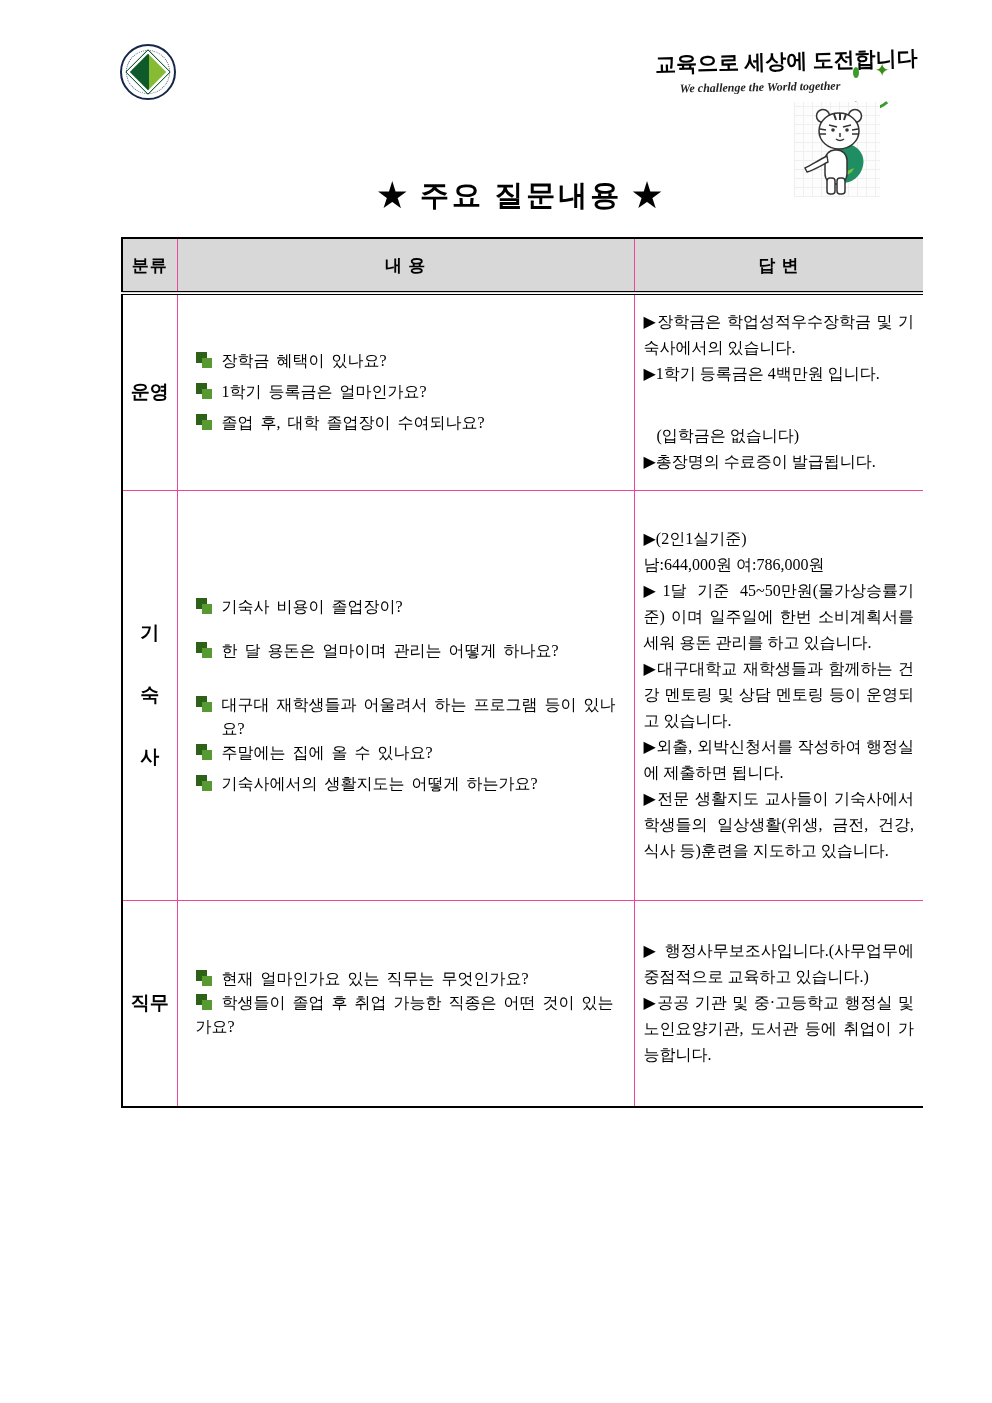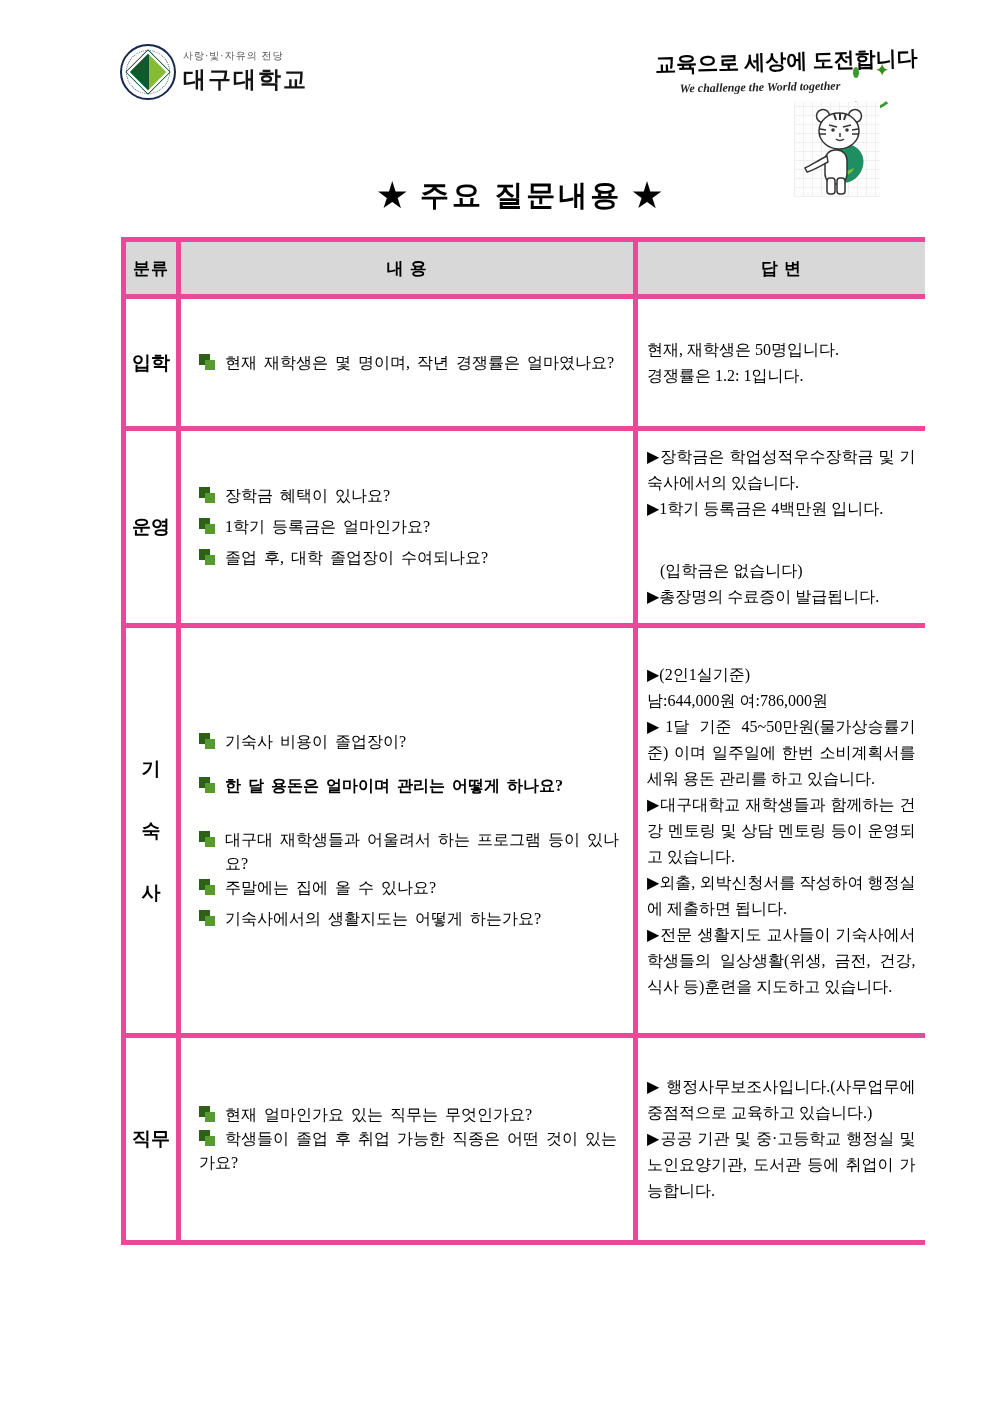--- a/index.html
+++ b/index.html
@@ -48,56 +48,52 @@
   }
 
   
   table.faq {
     position:absolute; top:237px; left:121px; width:801px;
     border-collapse:collapse; table-layout:fixed;
     border:2px solid #000; border-right:none;
     font-size:16px;
   }
   col.c-cat { width:55px; } col.c-q { width:457px; } col.c-a { width:289px; }
-  .faq th, .faq td { border:5px solid #ec4899; vertical-align:middle; }
+  .faq th, .faq td { border:1px solid #ec4899; vertical-align:middle; }
   .faq th:last-child, .faq td:last-child { border-right:none; }
   .faq thead th {
     background:#d8d8d8; height:50px; font-size:17px; font-weight:bold;
     letter-spacing:1px; border-bottom:4px double #000; text-align:center;
   }
   .cat-cell { text-align:center; font-weight:bold; font-size:19px; }
   .cat-vert span { display:inline-block; width:1.15em; word-break:break-all; line-height:62px; }
 
   .q-cell { padding:6px 12px 6px 18px; line-height:24px; word-spacing:3px; }
   .q { padding-left:26px; text-indent:-26px; margin:0; }
   .q.q-flow { padding-left:0; text-indent:0; }
   .bullet { display:inline-block; position:relative; width:17px; height:16px; margin-right:9px; vertical-align:-2px; }
   .bullet i { position:absolute; display:block; }
   .bullet .sq1 { left:0; top:0; width:11px; height:11px; background:#2d6117; }
   .bullet .sq2 { left:6px; top:6px; width:10px; height:10px; background:#579a31; }
 
   .a-cell { padding:6px 9px; line-height:26px; text-align:justify; }
   .a-cell p { margin:0; }
   .a-cell p.indent { padding-left:13px;margin-top:36px; }
 
-  .mb20 { margin-bottom:20px; } .mb30 { margin-bottom:30px;font-weight:bold; } .mb22 { }
+  .mb20 { margin-bottom:20px; } .mb30 { margin-bottom:30px; } .mb22 { }
   .mb7  { margin-bottom:7px; }
 </style>
 </head>
 <body>
 
 <div class="page">
 
   <div class="logo-group">
     <div class="seal">
       <div class="seal-diamond"></div>
-    </div>
-    <div class="logo-text">
-      <div class="logo-slogan">사랑·빛·자유의 전당</div>
-      <div class="logo-univ">대구대학교</div>
     </div>
   </div>
 
   <div class="motto">
     <div class="motto-kr">교육으로 세상에 도전합니다</div>
     <div class="motto-en">We challenge the World together</div>
   </div>
 
   <div class="smiley">
     <span class="eye-left"></span>
@@ -135,32 +131,20 @@
       </colgroup>
     <thead>
       <tr>
         <th>분류</th>
         <th>내 용</th>
         <th>답 변</th>
       </tr>
     </thead>
     <tbody>
 
-      <tr style="height:132px;">
-        <td class="cat-cell">입학</td>
-        <td class="q-cell">
-          <div class="q">
-            <span class="bullet"><i class="sq1"></i><i class="sq2"></i></span><span>현재 재학생은 몇 명이며, 작년 경쟁률은 얼마였나요?</span>
-          </div>
-        </td>
-        <td class="a-cell">
-          <p>현재, 재학생은 50명입니다.</p>
-          <p>경쟁률은 1.2: 1입니다.</p>
-        </td>
-      </tr>
 
       <tr style="height:197px;">
         <td class="cat-cell">운영</td>
         <td class="q-cell">
           <div class="q mb7">
             <span class="bullet"><i class="sq1"></i><i class="sq2"></i></span><span>장학금 혜택이 있나요?</span>
           </div>
           <div class="q mb7">
             <span class="bullet"><i class="sq1"></i><i class="sq2"></i></span><span>1학기 등록금은 얼마인가요?</span>
           </div>

